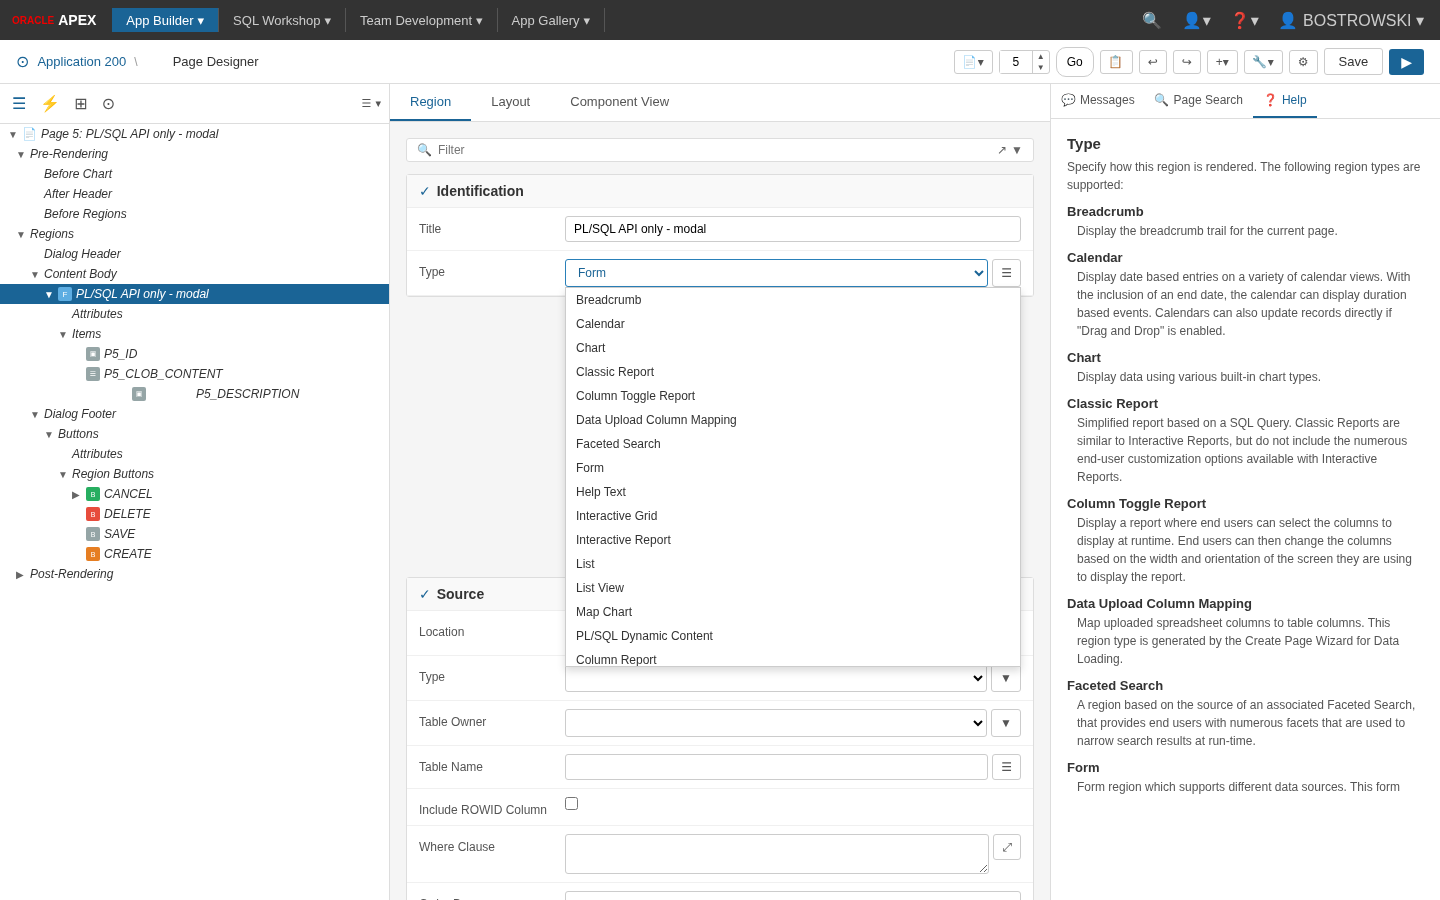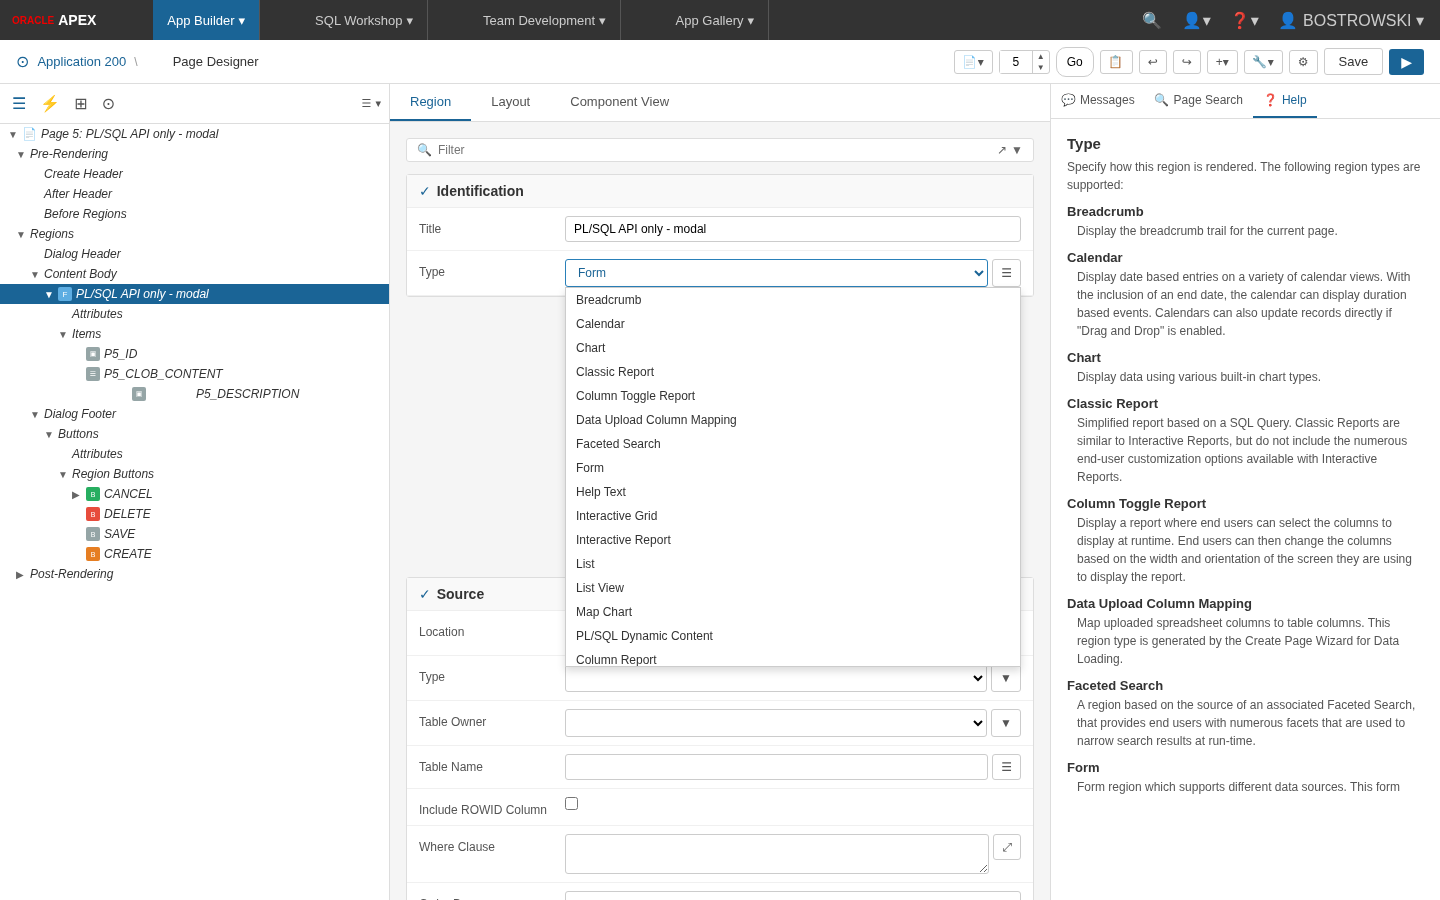--- a/index.html
+++ b/index.html
@@ -7,22 +7,22 @@
 
     
     .top-nav {
       display: flex; align-items: center; background: #333; color: #fff;
       height: 40px; padding: 0 12px; gap: 0;
     }
     .oracle-logo { display: flex; align-items: center; gap: 4px; margin-right: 16px; }
     .oracle-text { color: #e00; font-weight: bold; font-size: 10px; }
     .apex-text { color: #fff; font-size: 14px; font-weight: bold; }
     .nav-item {
-      display: flex; align-items: center; gap: 4px; padding: 0 14px; height: 40px;
-      cursor: pointer; color: #ccc; font-size: 13px; border-right: 1px solid #555; margin-left: 41px;
+      display: flex; align-items: center; gap: 4px; padding: 0 14px; height: 24px;
+      cursor: pointer; color: #ccc; font-size: 13px; border-right: 1px solid #555;
     }
     .nav-item.active { background: #1a6496; color: #fff; }
     .nav-right { margin-left: auto; display: flex; align-items: center; gap: 12px; }
     .nav-icon-btn { color: #ccc; cursor: pointer; font-size: 16px; padding: 4px; }
 
     
     .breadcrumb-bar {
       display: flex; align-items: center; background: #fff; height: 44px;
       padding: 0 16px; border-bottom: 1px solid #ddd; gap: 8px;
     }
@@ -178,21 +178,21 @@
         <span class="tree-icon">📄</span>
         <span class="tree-label">Page 5: PL/SQL API only - modal</span>
       </div>
 
       <div class="tree-item" style="padding-left:16px;">
         <span class="tree-arrow">▼</span>
         <span class="tree-label">Pre-Rendering</span>
       </div>
       <div class="tree-item" style="padding-left:30px;">
         <span class="tree-arrow" style="min-width:12px;"></span>
-        <span class="tree-label">Create Header</span>
+        <span class="tree-label">Before Chart</span>
       </div>
       <div class="tree-item" style="padding-left:30px;">
         <span class="tree-arrow" style="min-width:12px;"></span>
         <span class="tree-label">After Header</span>
       </div>
       <div class="tree-item" style="padding-left:30px;">
         <span class="tree-arrow" style="min-width:12px;"></span>
         <span class="tree-label">Before Regions</span>
       </div>
 

